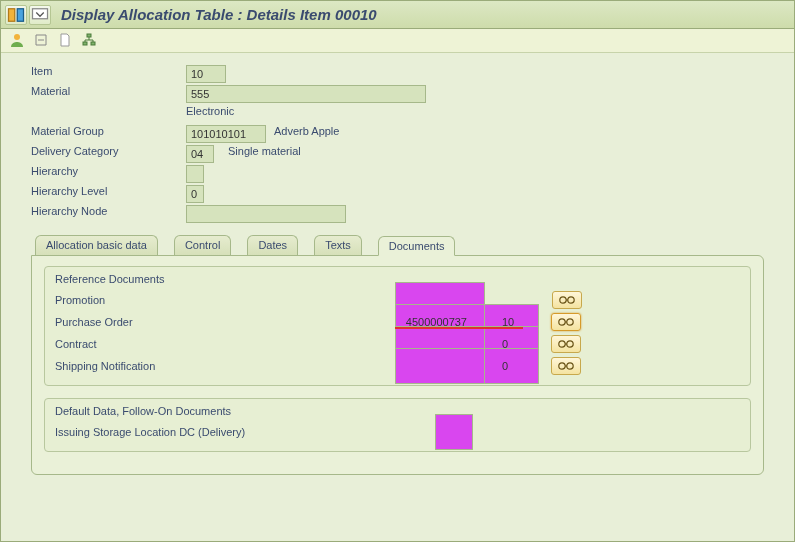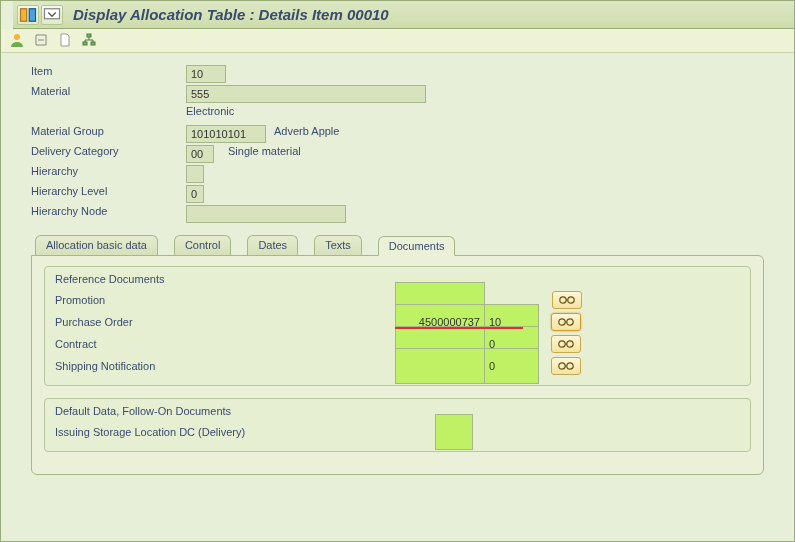--- a/index.html
+++ b/index.html
@@ -14,21 +14,20 @@
     overflow: hidden;
     border: 1px solid #9aab7a;
   }
   .titlebar {
     background: linear-gradient(#dce8c4, #cedcab);
     height: 28px;
     display: flex;
     align-items: center;
     border-bottom: 1px solid #9aab7a;
     padding: 0 4px;
-    margin-left: 12px;
   }
   .tb-icons { display: flex; gap: 2px; margin-right: 10px; }
   .tb-icon {
     width: 22px; height: 20px;
     border: 1px solid #b5c693;
     background: linear-gradient(#f4f8ec,#e0ebc8);
     display:flex;align-items:center;justify-content:center;
     border-radius:2px;
     font-size:10px;
   }
@@ -87,22 +86,22 @@
     color:#3a4b6f;
     padding: 0 10px 4px 10px;
   }
   .docrow {
     display:flex; align-items:center;
     height:22px;
     padding: 0 10px;
   }
   .docrow .dlbl { width: 340px; color:#3a4b6f; }
   .doc-in {
-    background:#bef264; border:1px solid #a6b88a;
-    height:36px; padding:0 4px; display:flex;align-items:center;
+    background:#d946ef; border:1px solid #a6b88a;
+    height:36px; padding:0 17px; display:flex;align-items:center;
     justify-content:flex-end;
     font-size:11px;
   }
   .glasses-btn {
     width:30px;height:18px;
     border:1px solid #c7a84c;
     background: linear-gradient(#fff6d8,#f4e3a0);
     border-radius:3px;
     margin-left:12px;
     display:flex;align-items:center;justify-content:center;
@@ -172,21 +171,21 @@
     <div class="lbl"></div>
     <div style="color:#3a4b6f">Electronic</div>
   </div>
   <div class="row">
     <div class="lbl">Material Group</div>
     <div class="field" style="width:80px">101010101</div>
     <div style="margin-left:8px;color:#3a4b6f">Adverb Apple</div>
   </div>
   <div class="row">
     <div class="lbl">Delivery Category</div>
-    <div class="field" style="width:28px">00</div>
+    <div class="field" style="width:28px">04</div>
     <div style="margin-left:14px;color:#3a4b6f">Single material</div>
   </div>
   <div class="row">
     <div class="lbl">Hierarchy</div>
     <div class="field" style="width:18px"></div>
   </div>
   <div class="row">
     <div class="lbl">Hierarchy Level</div>
     <div class="field" style="width:18px">0</div>
   </div>

